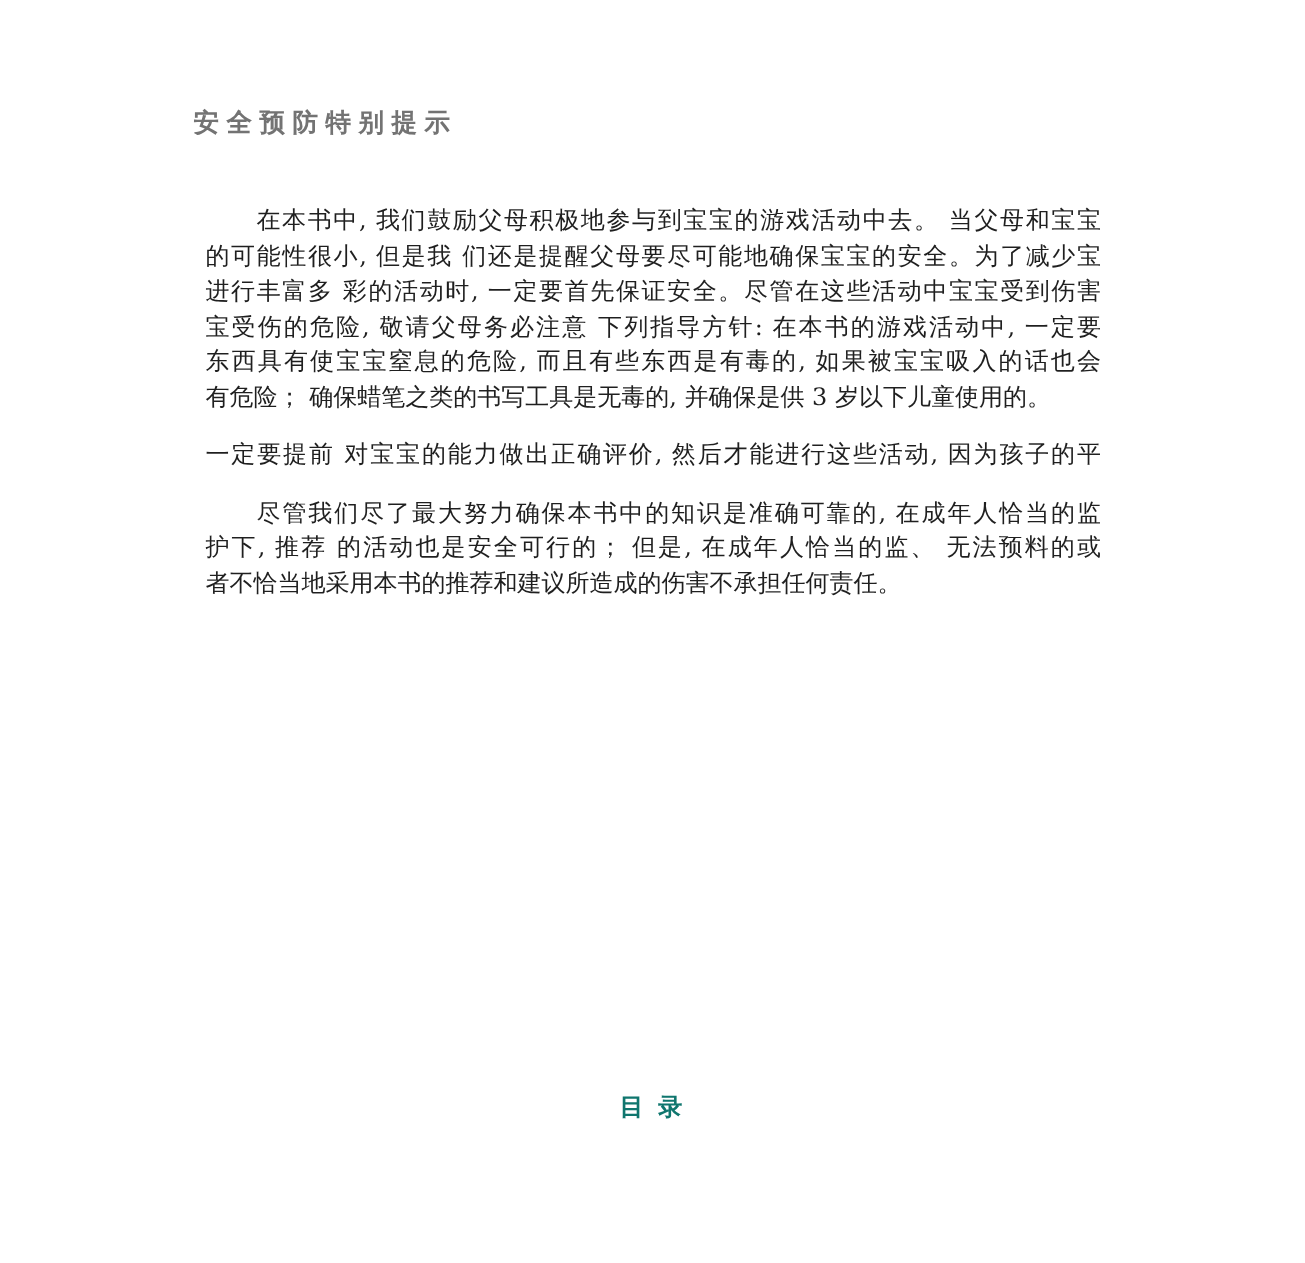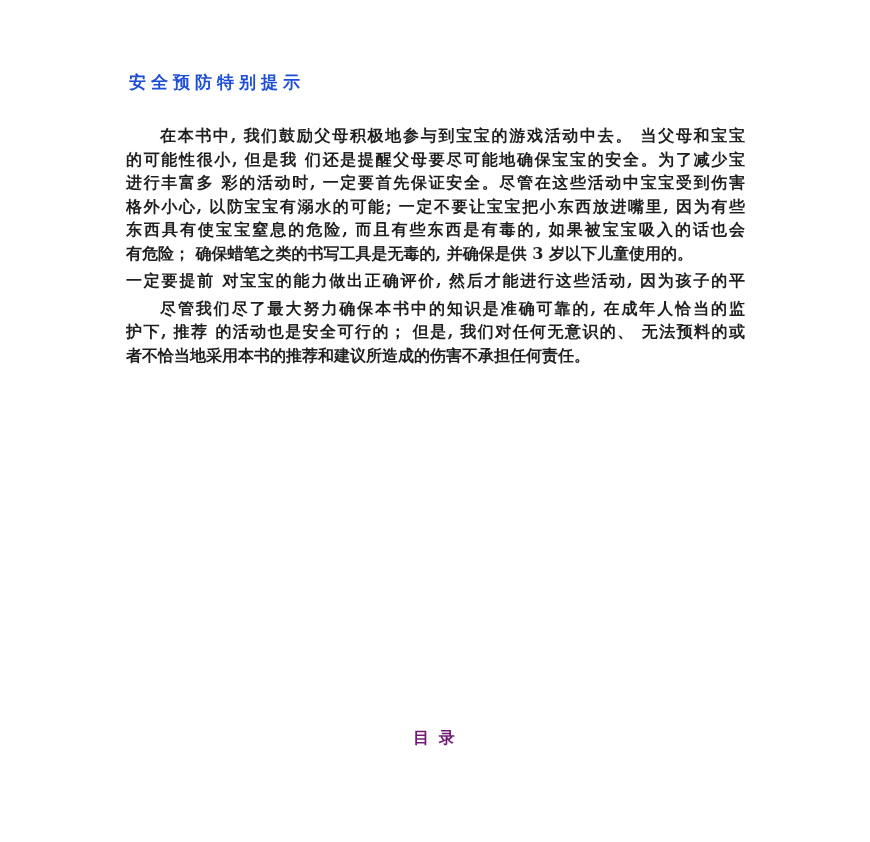--- a/index.html
+++ b/index.html
@@ -21,33 +21,32 @@
   }
   .doc-title {
     position: absolute;
     left: 129px;
     top: 70px;
     margin: 0;
     font-size: 17px;
     line-height: 24px;
     font-weight: bold;
     letter-spacing: 5px;
-    color: #1d4ed8;
+    color: #737373;
   }
   .doc-body {
     position: absolute;
     left: 122px;
     top: 120px;
     width: 627px;
     font-size: 16px;
     color: #1f1f1f;
   }
   .paragraph {
-    margin: 4px;
-    font-weight: bold;
+    margin: 15px;
   }
   .line {
     height: 23.5px;
     line-height: 23.5px;
     text-align: justify;
     text-align-last: justify;
     overflow: hidden;
   }
   .line.first {
     text-indent: 34px;
@@ -77,31 +76,31 @@
 
 <div class="page">
 
   <h1 class="doc-title">安全预防特别提示</h1>
 
   <div class="doc-body" id="doc-body">
       <div class="paragraph">
         <div class="line first">在本书中, 我们鼓励父母积极地参与到宝宝的游戏活动中去。 当父母和宝宝</div>
         <div class="line">的可能性很小, 但是我 们还是提醒父母要尽可能地确保宝宝的安全。为了减少宝</div>
         <div class="line">进行丰富多 彩的活动时, 一定要首先保证安全。尽管在这些活动中宝宝受到伤害</div>
-        <div class="line">格外小心, 以防宝宝有溺水的可能; 一定不要让宝宝把小东西放进嘴里, 因为有些</div>
+        <div class="line">宝受伤的危险, 敬请父母务必注意 下列指导方针: 在本书的游戏活动中, 一定要</div>
         <div class="line">东西具有使宝宝窒息的危险, 而且有些东西是有毒的, 如果被宝宝吸入的话也会</div>
         <div class="line last">有危险； 确保蜡笔之类的书写工具是无毒的, 并确保是供 3 岁以下儿童使用的。</div>
       </div>
       <div class="paragraph">
         <div class="line">一定要提前 对宝宝的能力做出正确评价, 然后才能进行这些活动, 因为孩子的平</div>
       </div>
       <div class="paragraph">
         <div class="line first">尽管我们尽了最大努力确保本书中的知识是准确可靠的, 在成年人恰当的监</div>
-        <div class="line">护下, 推荐 的活动也是安全可行的； 但是, 我们对任何无意识的、 无法预料的或</div>
+        <div class="line">护下, 推荐 的活动也是安全可行的； 但是, 在成年人恰当的监、 无法预料的或</div>
         <div class="line last">者不恰当地采用本书的推荐和建议所造成的伤害不承担任何责任。</div>
       </div>
     </div>
 
   <div class="toc-row">
-    <a class="toc-link" style="color: #701a75;">目 录</a>
+    <a class="toc-link" style="color: #0f766e;">目 录</a>
   </div>
 
 </div>
 
 </body></html>

